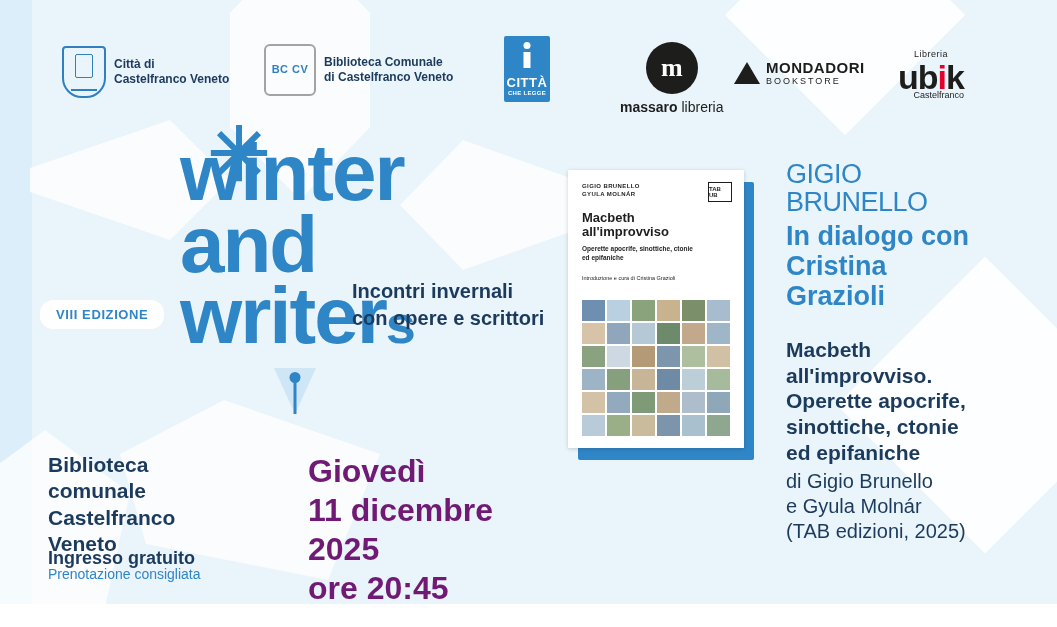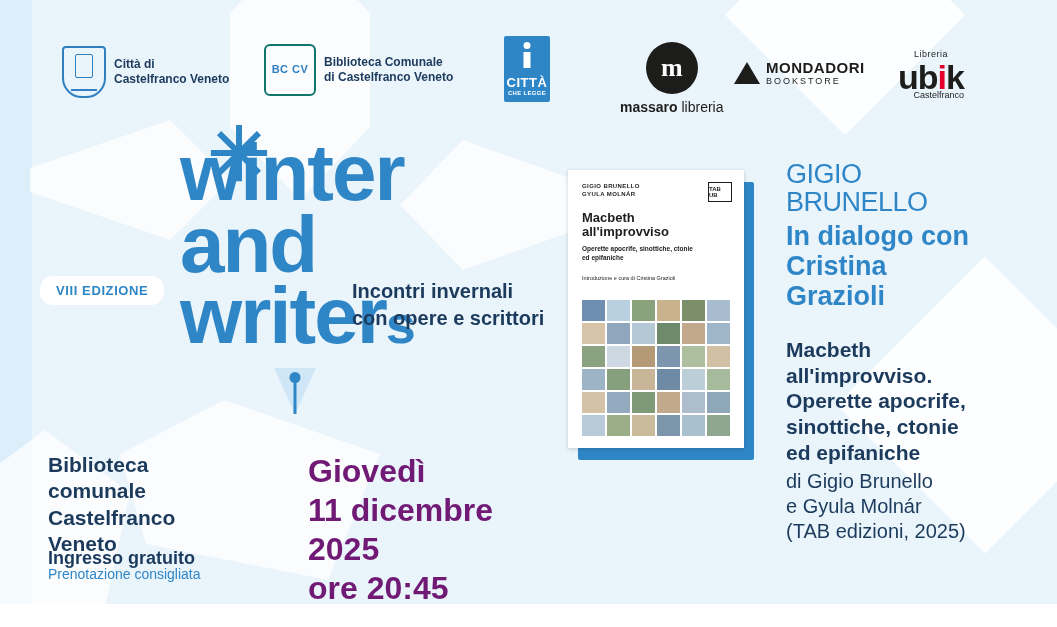--- a/index.html
+++ b/index.html
@@ -83,21 +83,21 @@
     left: 50%;
     bottom: 5px;
     transform: translateX(-50%);
     width: 26px;
     height: 2px;
     background: #2f7fc1;
   }
   .bcv-mark {
     width: 48px;
     height: 48px;
-    border: 2px solid #0f766e;
+    border: 2px solid #a3a3a3;
     border-radius: 6px;
     display: flex;
     align-items: center;
     justify-content: center;
     font-size: 11px;
     font-weight: bold;
     color: #2f7fc1;
     letter-spacing: 0.5px;
     line-height: 1.05;
     text-align: center;
@@ -246,21 +246,21 @@
     left: 38px;
     top: -22px;
     font-size: 74px;
     color: #2f86c7;
     font-weight: bold;
     line-height: 1;
   }
   .edition {
     position: absolute;
     left: 40px;
-    top: 276px;
+    top: 300px;
     background: #ffffff;
     color: #2f86c7;
     font-size: 13px;
     font-weight: bold;
     letter-spacing: 0.6px;
     padding: 7px 16px;
     border-radius: 13px;
   }
   .subtitle {
     position: absolute;

